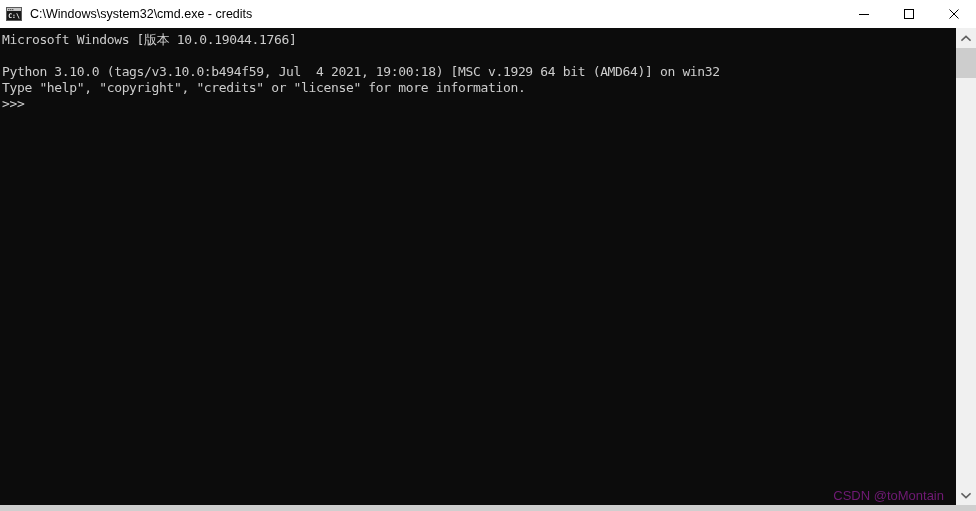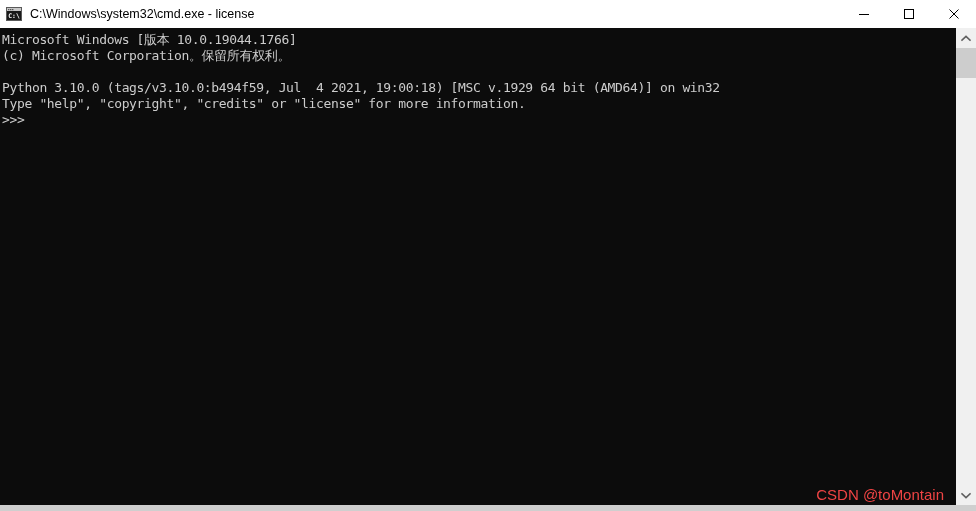--- a/index.html
+++ b/index.html
@@ -87,22 +87,22 @@
     height: 16px;
   }
   .console-line.blank { color: transparent; }
 
   
   .watermark {
     position: absolute;
     right: 32px;
     bottom: 8px;
     font-family: "Liberation Sans", sans-serif;
-    font-size: 15px;
-    color: #ef4444;
+    font-size: 13px;
+    color: #701a75;
     white-space: nowrap;
     pointer-events: none;
   }
 
   
   .scrollbar {
     position: absolute;
     top: 28px;
     right: 0;
     width: 20px;
@@ -151,21 +151,21 @@
       <svg width="16" height="14" viewBox="0 0 16 14">
         <rect x="0" y="0" width="16" height="14" fill="#5a5a5a"></rect>
         <rect x="1" y="1" width="14" height="12" fill="#1a1a1a"></rect>
         <rect x="1" y="1" width="14" height="3" fill="#c8c8c8"></rect>
         <rect x="2" y="2" width="1.4" height="1.2" fill="#555"></rect>
         <rect x="4" y="2" width="1.4" height="1.2" fill="#555"></rect>
         <rect x="6" y="2" width="1.4" height="1.2" fill="#555"></rect>
         <text x="2.2" y="11.2" font-family="DejaVu Sans Mono, monospace" font-size="6.4" font-weight="bold" fill="#ffffff">C:\</text>
       </svg>
     </div>
-    <div class="title-text">C:\Windows\system32\cmd.exe - license</div>
+    <div class="title-text">C:\Windows\system32\cmd.exe - credits</div>
     <div class="titlebar-spacer"></div>
     <div class="winbtns">
       <div class="winbtn">
         <svg width="12" height="12" viewBox="0 0 12 12">
           <rect x="1" y="6" width="10" height="1" fill="#000000"></rect>
         </svg>
       </div>
       <div class="winbtn">
         <svg width="12" height="12" viewBox="0 0 12 12">
           <rect x="1.5" y="1.5" width="9" height="9" fill="none" stroke="#000000" stroke-width="1"></rect>
@@ -174,21 +174,20 @@
       <div class="winbtn">
         <svg width="12" height="12" viewBox="0 0 12 12">
           <path d="M1.5 1.5 L10.5 10.5 M10.5 1.5 L1.5 10.5" stroke="#000000" stroke-width="1" fill="none"></path>
         </svg>
       </div>
     </div>
   </div>
 
   <div class="console">
     <div class="console-line">Microsoft Windows [版本 10.0.19044.1766]</div>
-    <div class="console-line">(c) Microsoft Corporation。保留所有权利。</div>
     <div class="console-line blank"></div>
     <div class="console-line">Python 3.10.0 (tags/v3.10.0:b494f59, Jul  4 2021, 19:00:18) [MSC v.1929 64 bit (AMD64)] on win32</div>
     <div class="console-line">Type "help", "copyright", "credits" or "license" for more information.</div>
     <div class="console-line">&gt;&gt;&gt;</div>
   </div>
 
   <div class="watermark">CSDN @toMontain</div>
 
   <div class="scrollbar">
     <div class="sb-arrow up">

